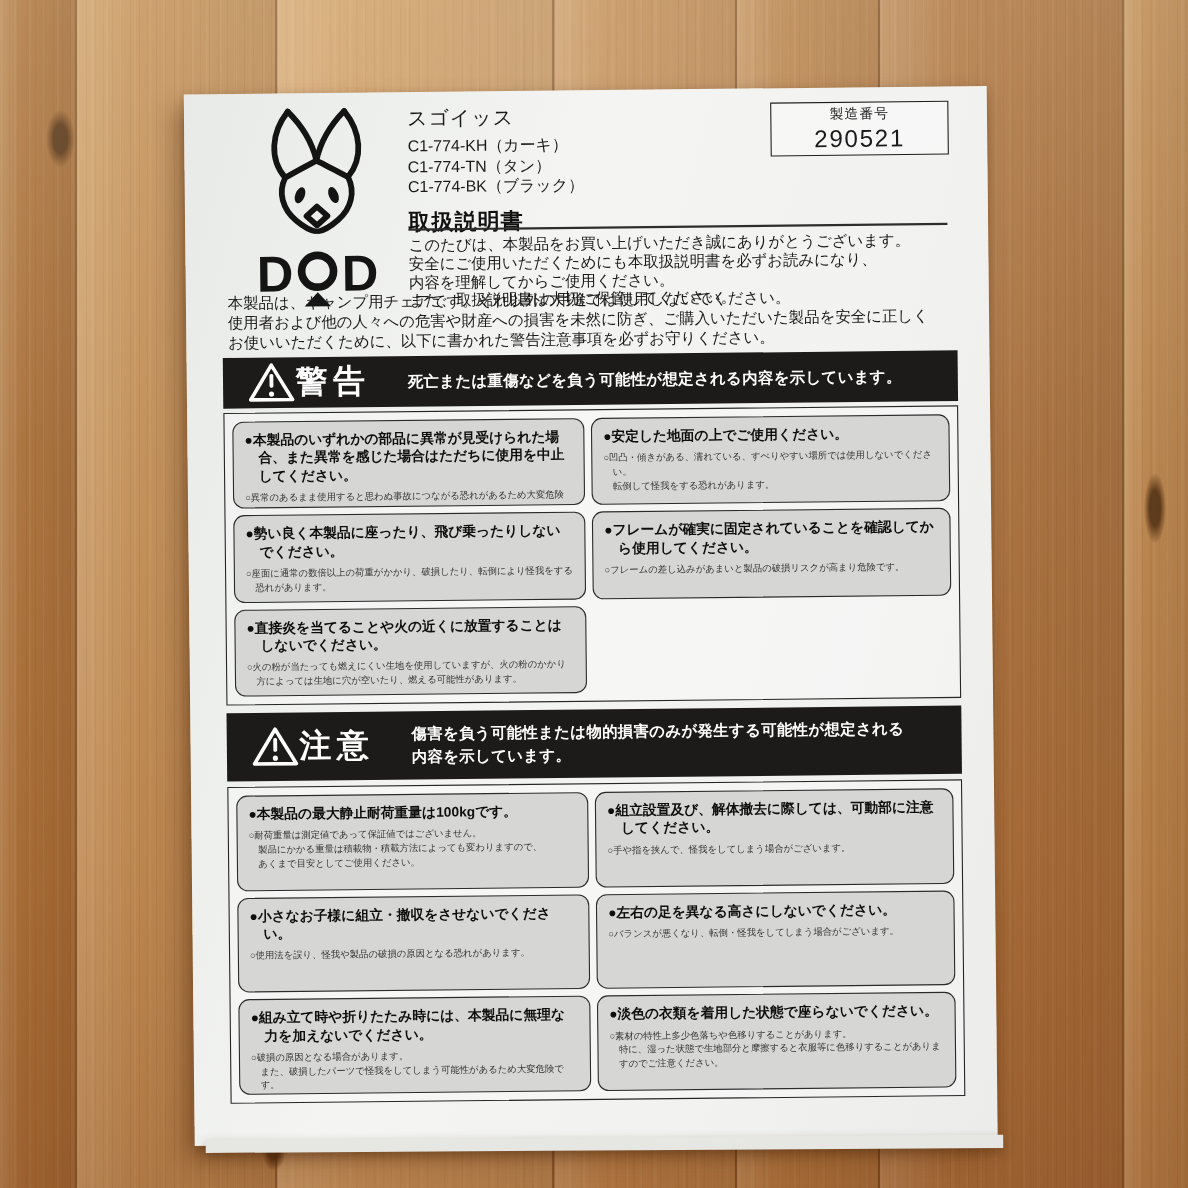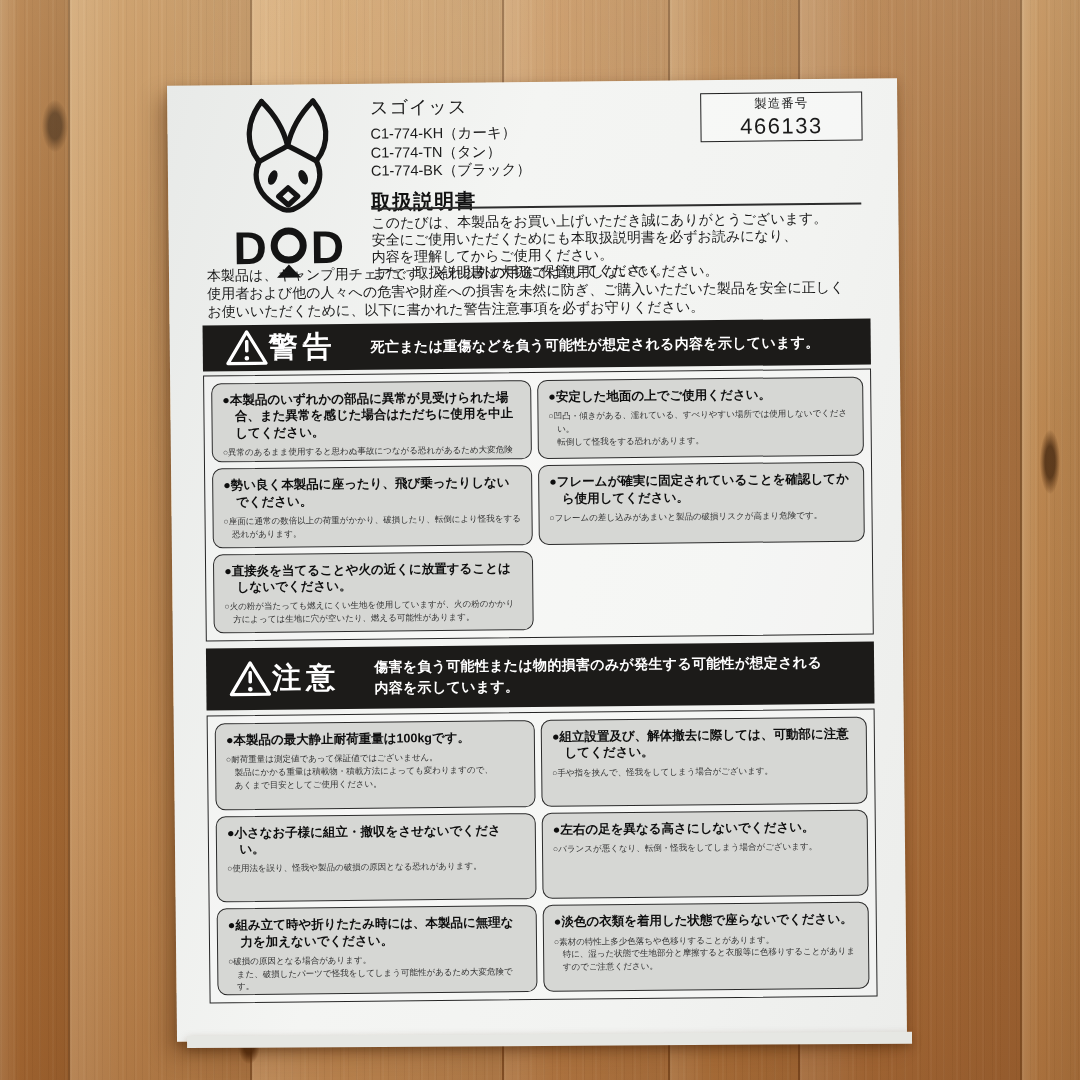--- a/index.html
+++ b/index.html
@@ -119,21 +119,21 @@
     <div class="product-title">スゴイッス</div>
     <div class="models">C1-774-KH（カーキ）
 C1-774-TN（タン）
 C1-774-BK（ブラック）</div>
     <div class="doc-title">取扱説明書</div>
   </div>
   <div class="doc-underline"></div>
 
   <div class="serial-box">
     <div class="serial-label">製造番号</div>
-    <div class="serial-number">466133</div>
+    <div class="serial-number">290521</div>
   </div>
 
   <div class="intro">このたびは、本製品をお買い上げいただき誠にありがとうございます。
 安全にご使用いただくためにも本取扱説明書を必ずお読みになり、
 内容を理解してからご使用ください。
 また、取扱説明書は大切に保管してください。</div>
   <div class="usage">本製品は、キャンプ用チェアです。それ以外の用途では使用しないでください。
 使用者および他の人々への危害や財産への損害を未然に防ぎ、ご購入いただいた製品を安全に正しく
 お使いいただくために、以下に書かれた警告注意事項を必ずお守りください。</div>
 

